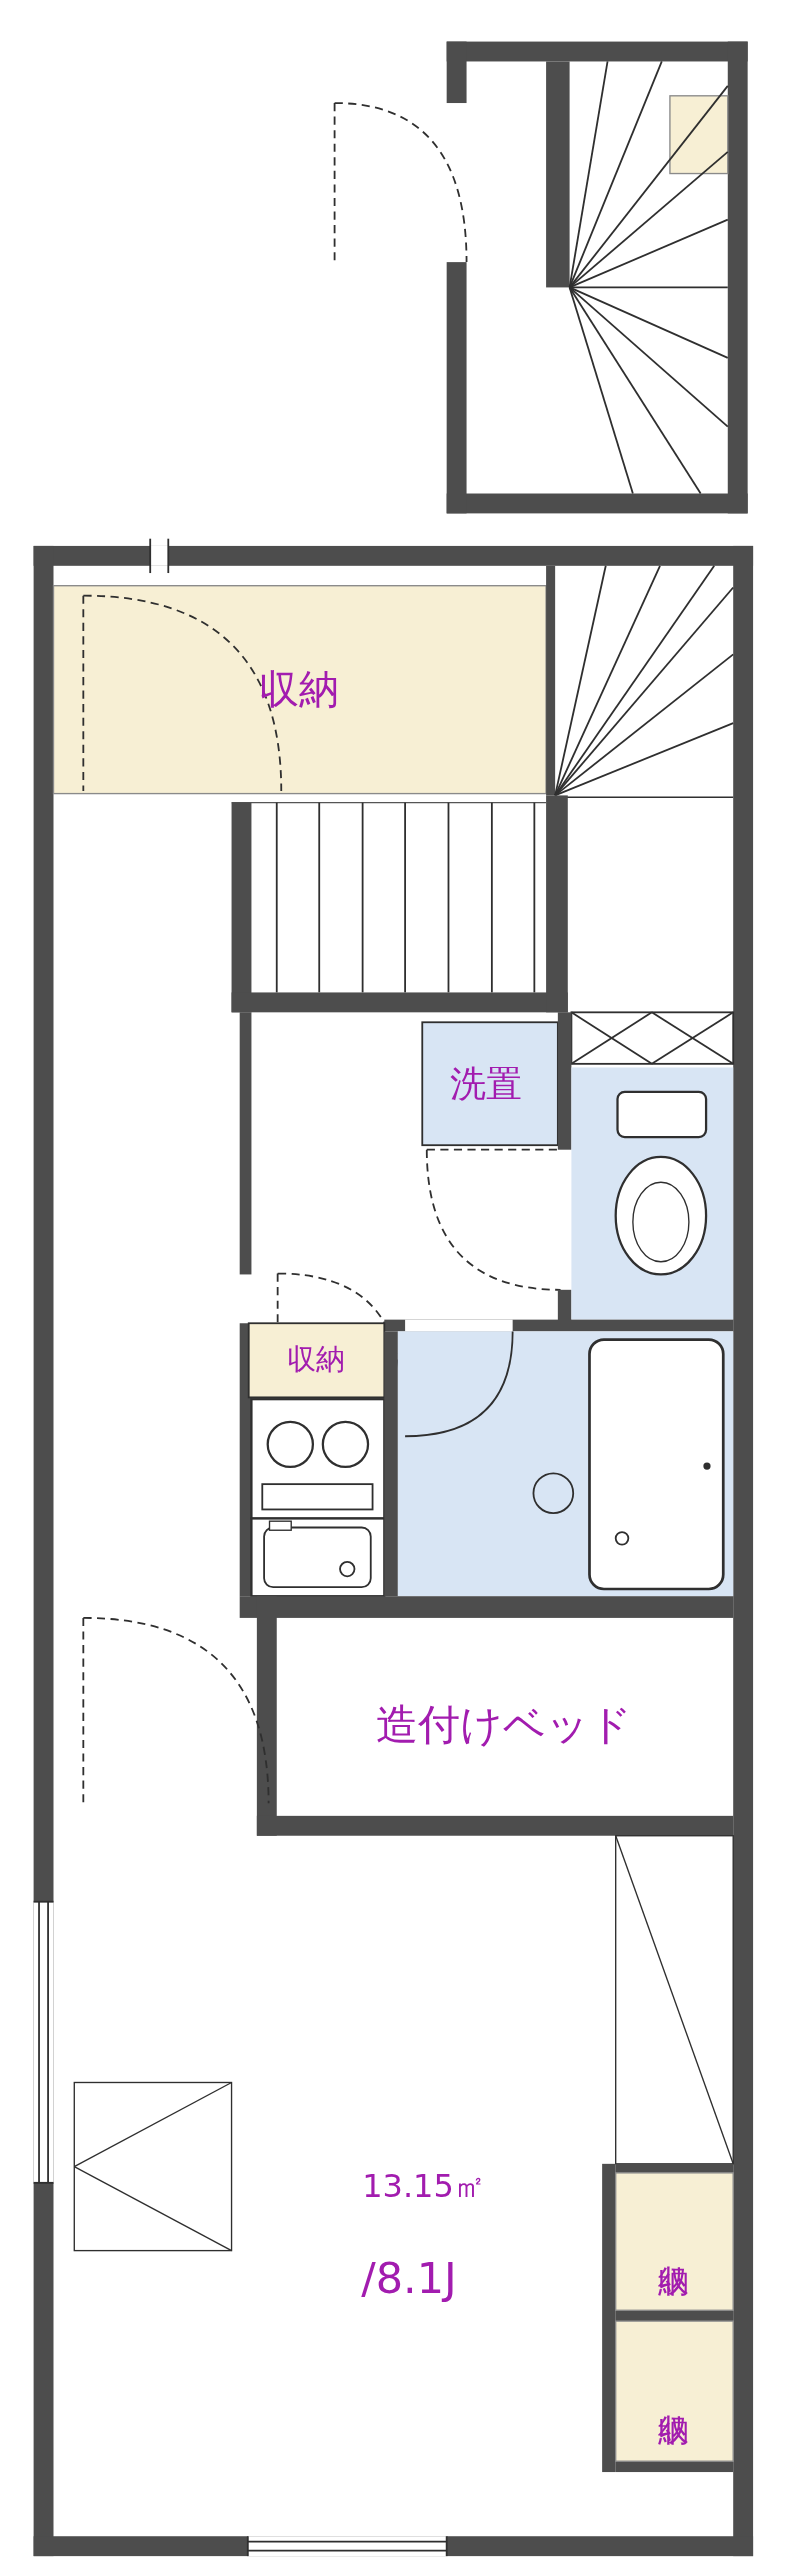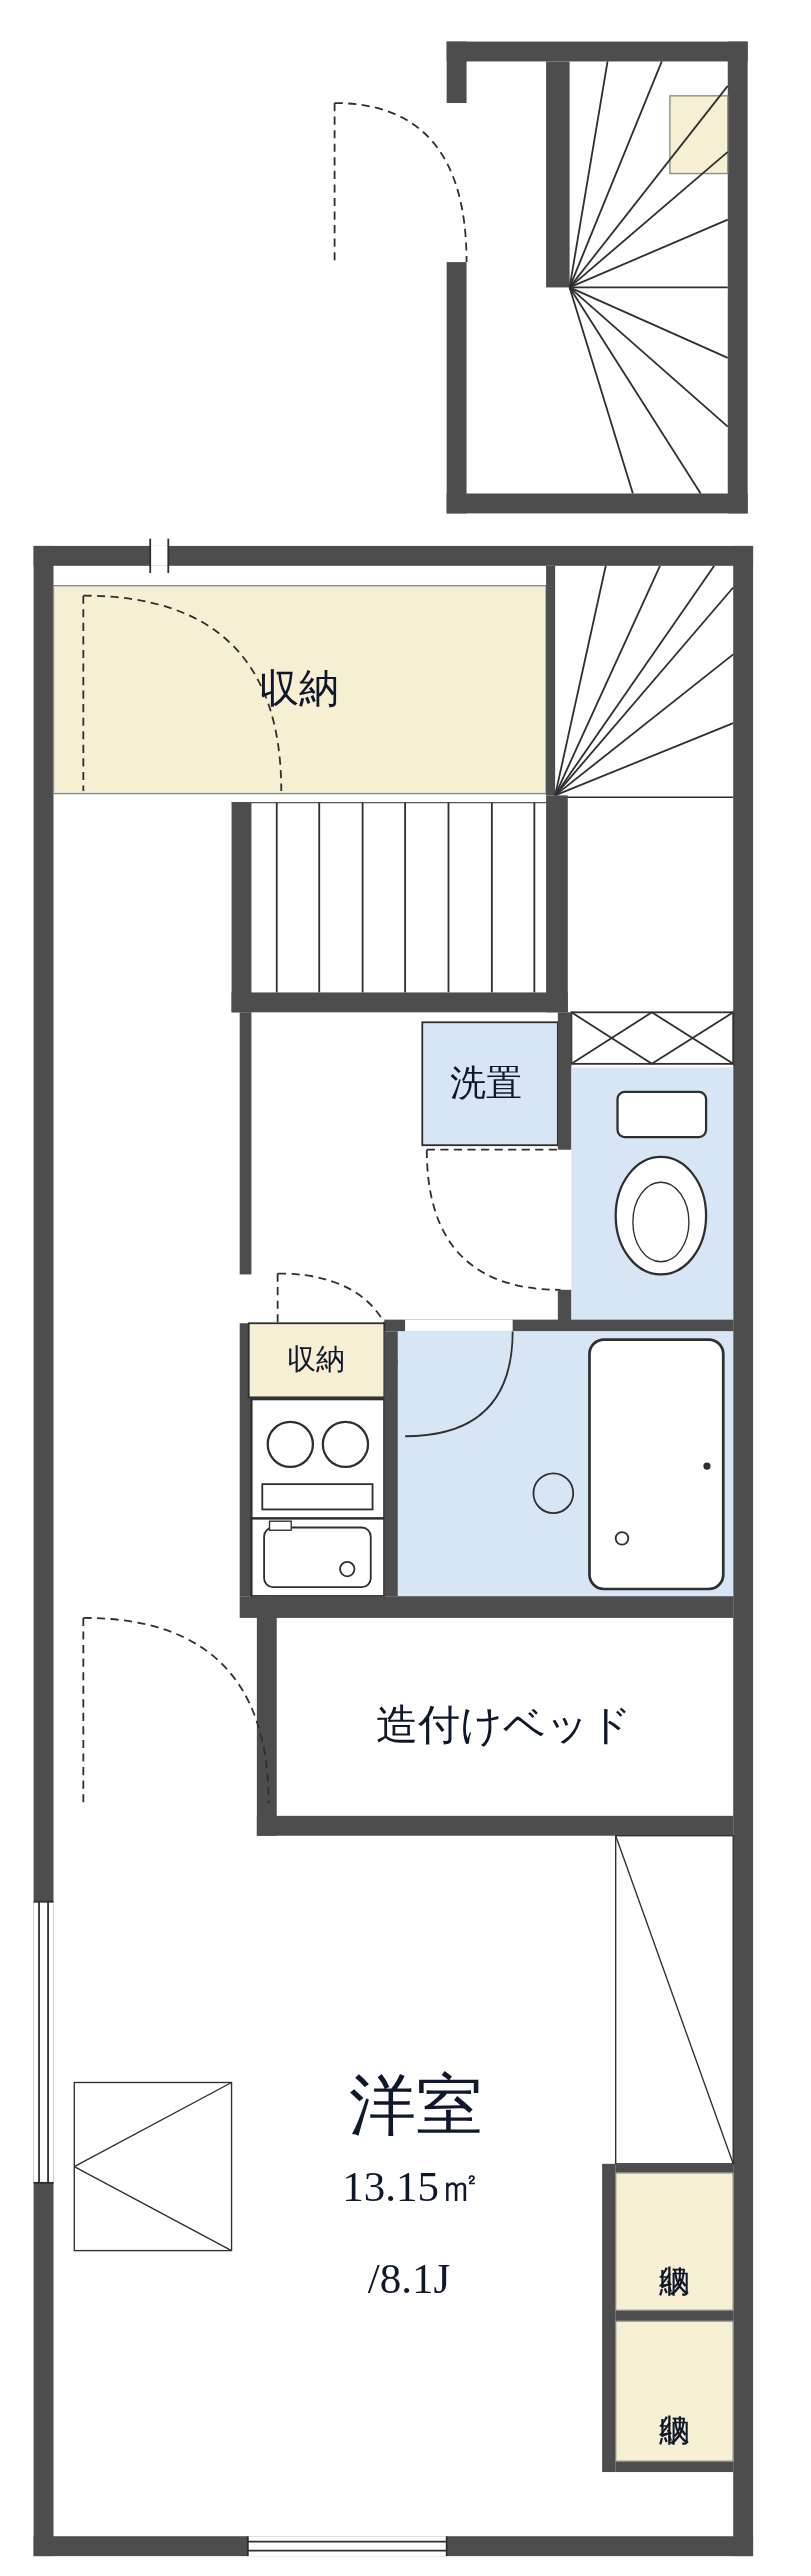--- a/index.html
+++ b/index.html
@@ -8,25 +8,24 @@
     width:812px;
     height:2576px;
     background:#ffffff;
     font-family:"DejaVu Sans", sans-serif;
     overflow:hidden;
   }
   .plan-svg{position:absolute;left:0;top:0;}
   .lbl{
     position:absolute;
     transform:translate(-50%,-50%);
-    color:#0f172a;
+    color:#a21caf;
     white-space:nowrap;
     text-align:center;
     line-height:1.1;
-    font-family:Liberation Serif, serif;
   }
   .lbl.vertical{
     writing-mode:vertical-rl;
     text-orientation:upright;
     letter-spacing:1.8px;
   }
 </style>
 </head>
 <body>
 
@@ -227,23 +226,22 @@
 
 <div class="lbl" style="left:299px; top:689px; font-size:40px;">収納</div>
 
 <div class="lbl" style="left:486px; top:1084px; font-size:36px;">洗置</div>
 
 <div class="lbl" style="left:316px; top:1360px; font-size:29px;">収納</div>
 
 <div class="lbl" style="left:504px; top:1700px; font-size:42px;margin-top:25px;">造付けベッド</div>
 
 
-<div class="lbl" style="left:416px; top:2106px; font-size:67px;">洋室</div>
-
-<div class="lbl" style="left:412px; top:2187px; font-size:43px;">13.15㎡</div>
+
+<div class="lbl" style="left:424px; top:2187px; font-size:32px;">13.15㎡</div>
 
 <div class="lbl" style="left:409px; top:2249px; font-size:43px;margin-top:30px;">/8.1J</div>
 
 <div class="lbl vertical" style="left:674px; top:2242px; font-size:31px;">収納</div>
 
 <div class="lbl vertical" style="left:674px; top:2391px; font-size:31px;">収納</div>
 
 </div>
 
 

